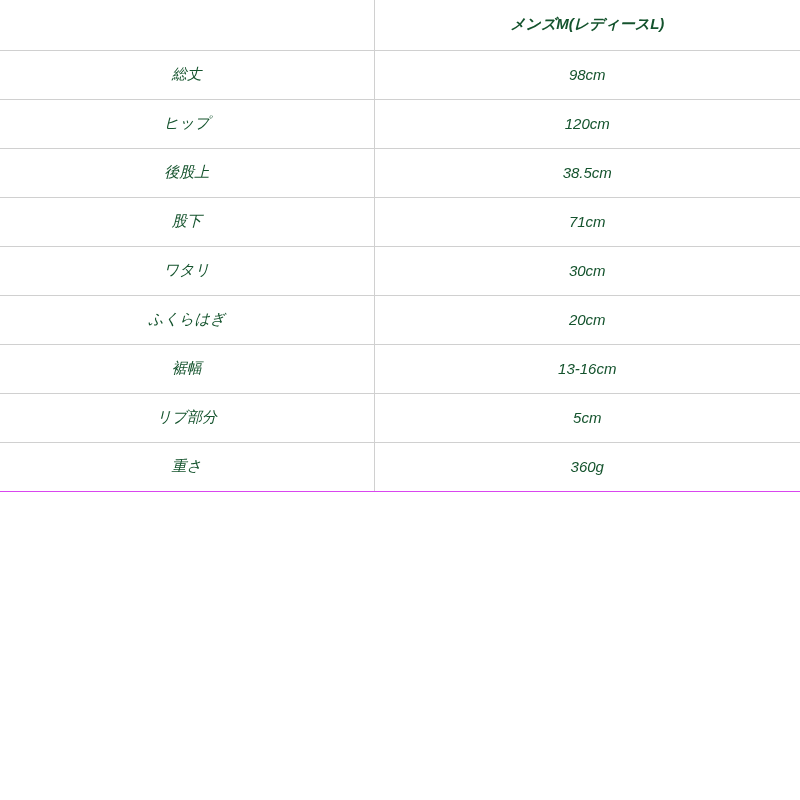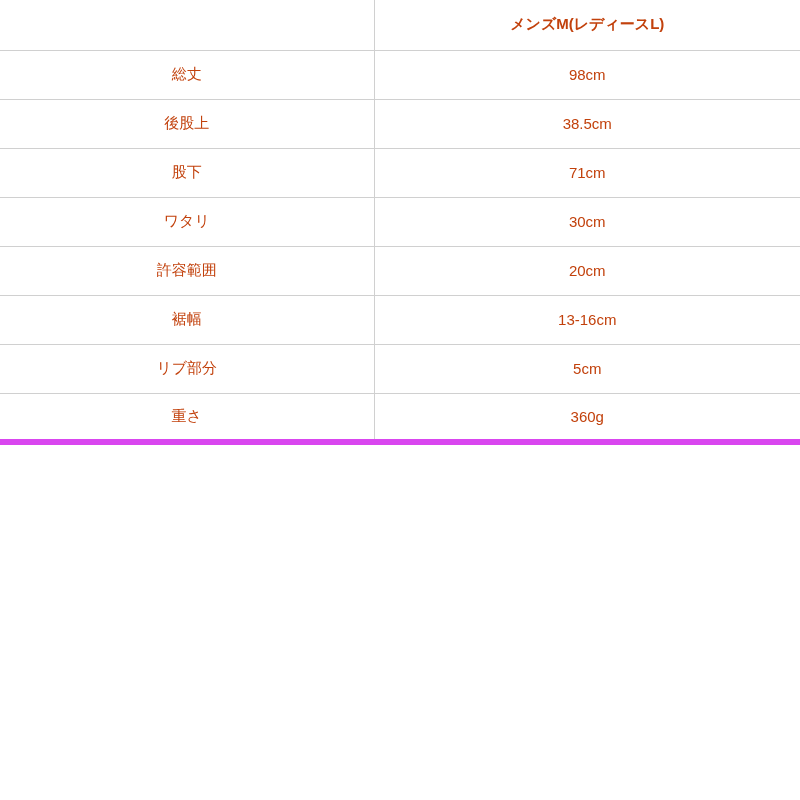--- a/index.html
+++ b/index.html
@@ -30,22 +30,23 @@
 
   table.size-table th,
   table.size-table td {
     border: 1px solid #d0d0d0;
     height: 49px;
     padding: 0 6px;
     text-align: center;
     vertical-align: middle;
     font-size: 15px;
     font-weight: normal;
-    color: #c2410c;
+    color: #14532d;
     box-sizing: border-box;
+    font-style: italic;
   }
   table.size-table thead th {
     height: 50px;
     font-weight: bold;
     font-size: 15px;
   }
   table.size-table thead th.corner {
     border-left: none;
     border-top: none;
   }
@@ -53,21 +54,21 @@
     border-left: none;
   }
   table.size-table tbody tr td:last-child,
   table.size-table thead th:last-child {
     border-right: none;
   }
   table.size-table thead th.header-value {
     border-top: none;
   }
   table.size-table tbody tr:last-child td {
-    border-bottom: 6px solid #d946ef;
+    border-bottom: 1px solid #d946ef;
   }
   .below-blank {
     width: 800px;
     background: #ffffff;
   }
 </style>
 </head>
 <body>
 
 <div class="page">
@@ -81,33 +82,37 @@
         <th class="corner"></th>
         <th class="header-value">メンズM(レディースL)</th>
       </tr>
     </thead>
     <tbody>
       <tr>
         <td>総丈</td>
         <td>98cm</td>
       </tr>
       <tr>
+        <td>ヒップ</td>
+        <td>120cm</td>
+      </tr>
+      <tr>
         <td>後股上</td>
         <td>38.5cm</td>
       </tr>
       <tr>
         <td>股下</td>
         <td>71cm</td>
       </tr>
       <tr>
         <td>ワタリ</td>
         <td>30cm</td>
       </tr>
       <tr>
-        <td>許容範囲</td>
+        <td>ふくらはぎ</td>
         <td>20cm</td>
       </tr>
       <tr>
         <td>裾幅</td>
         <td>13-16cm</td>
       </tr>
       <tr>
         <td>リブ部分</td>
         <td>5cm</td>
       </tr>

